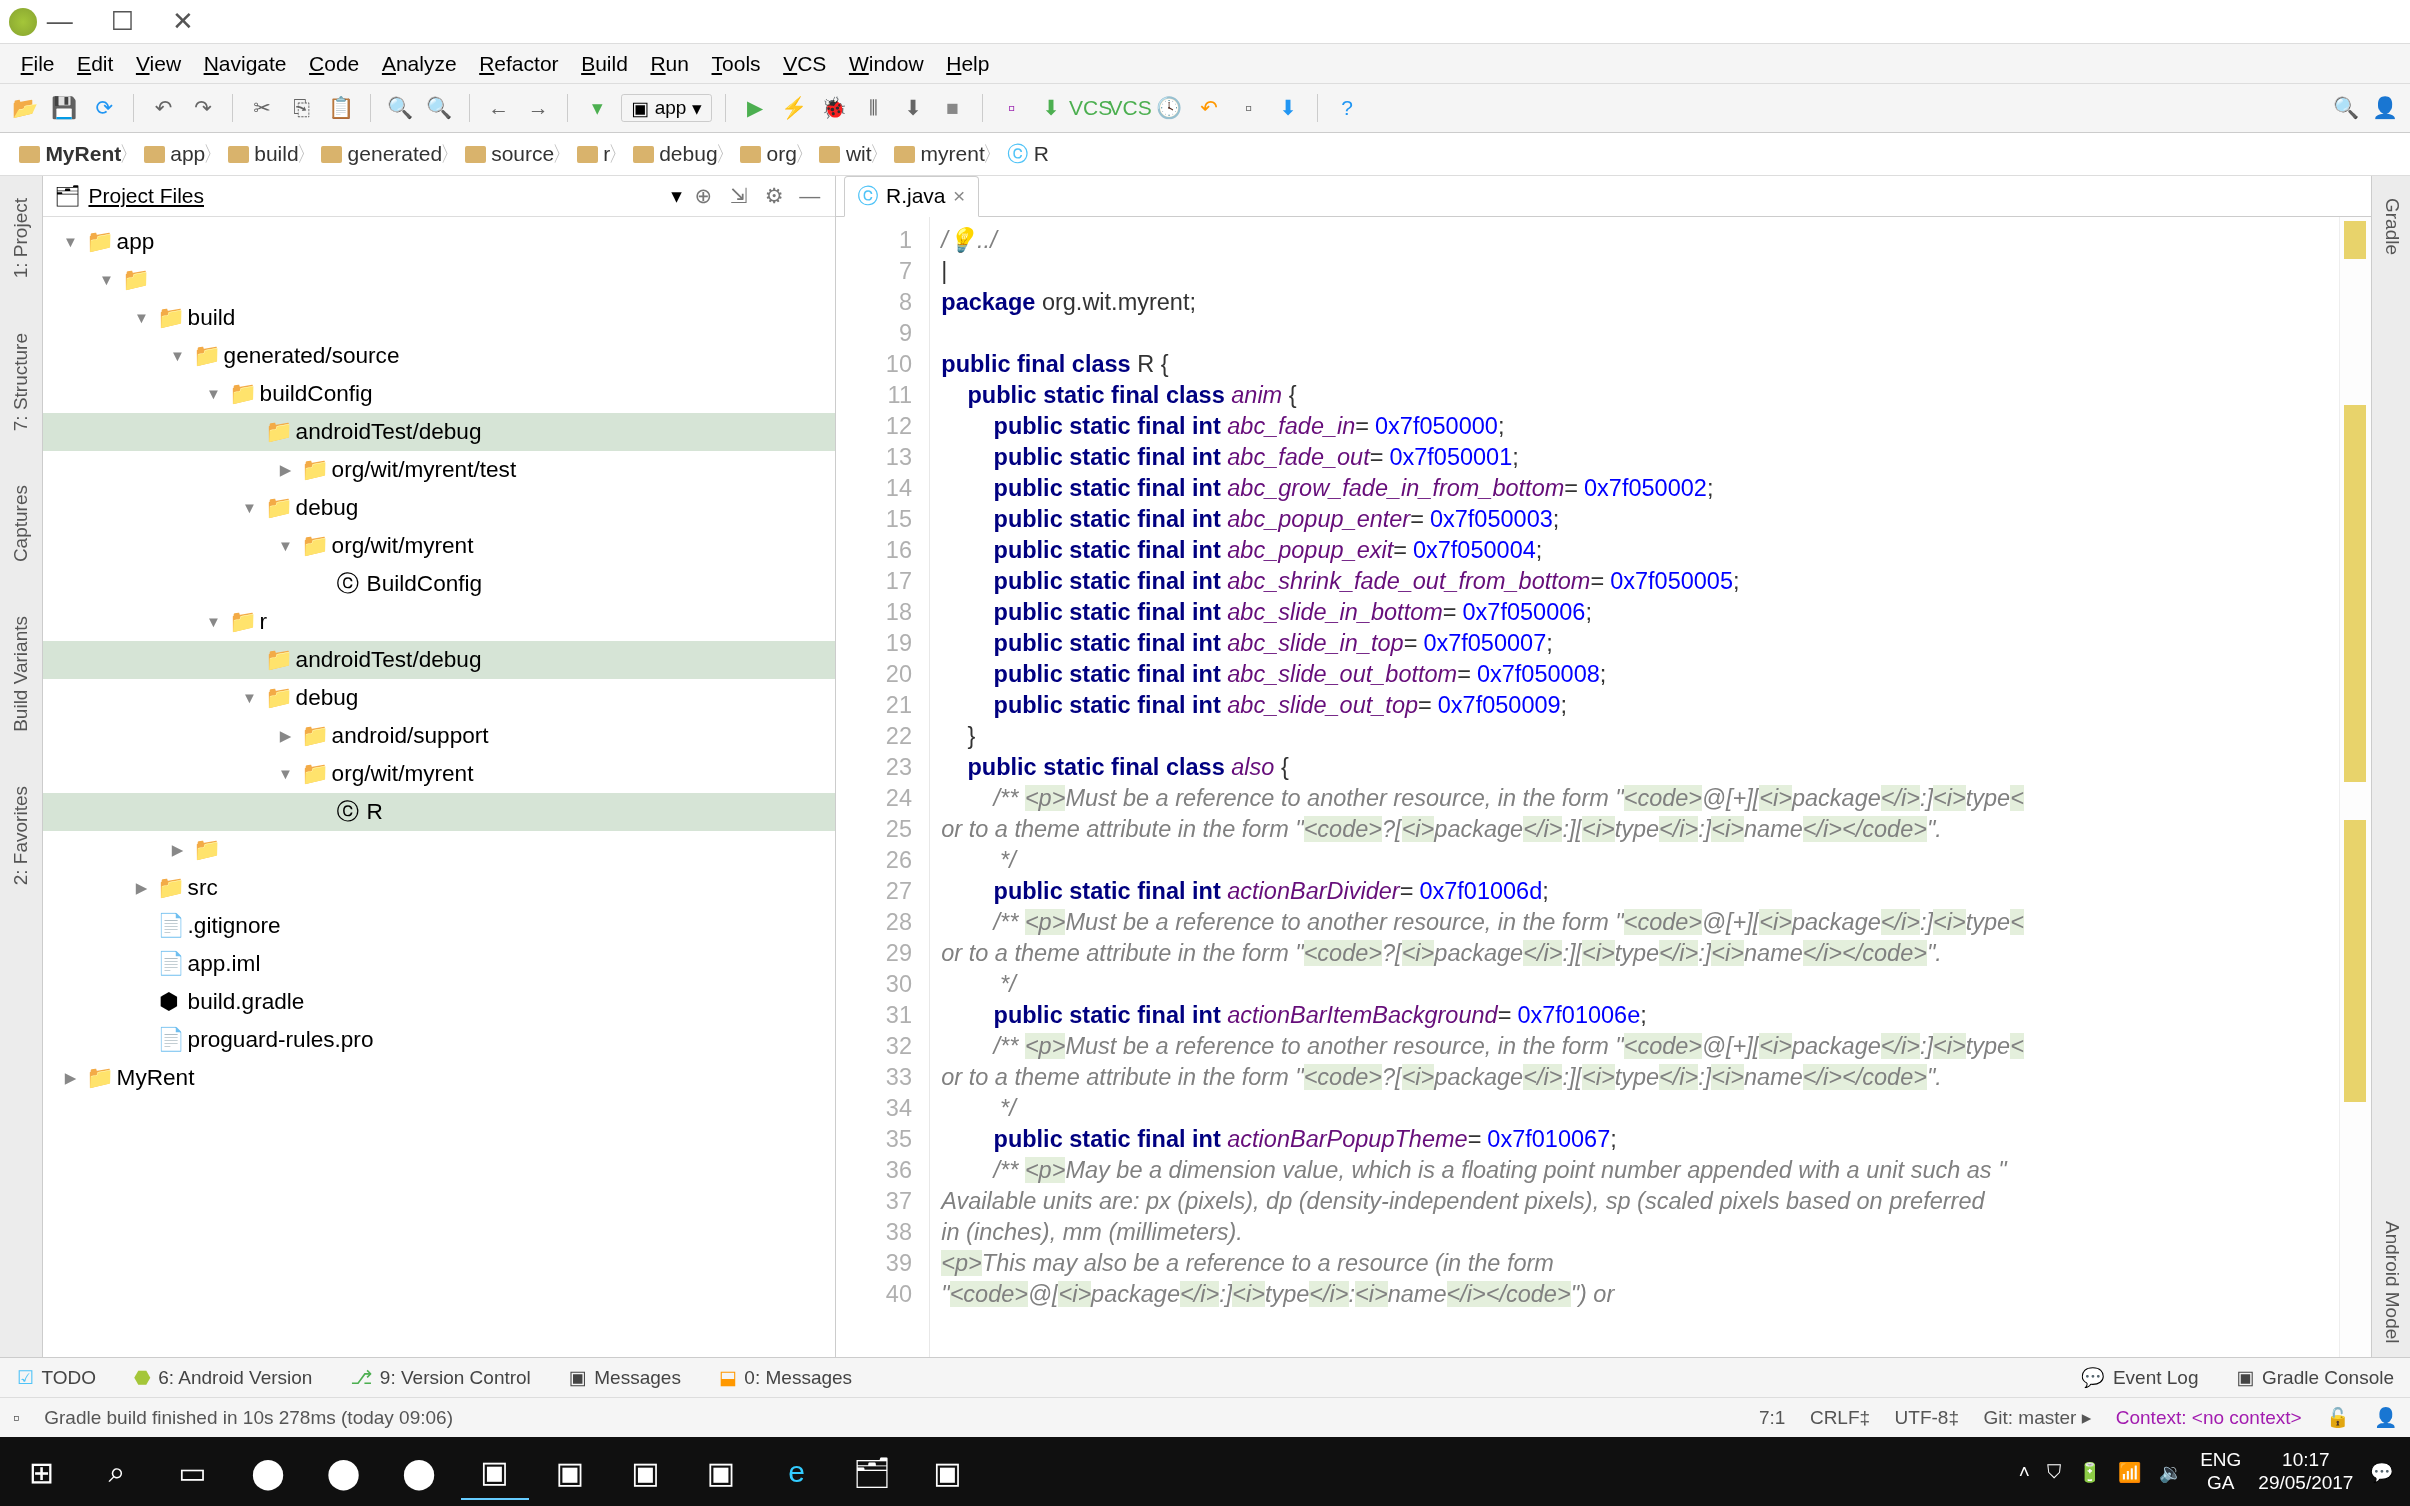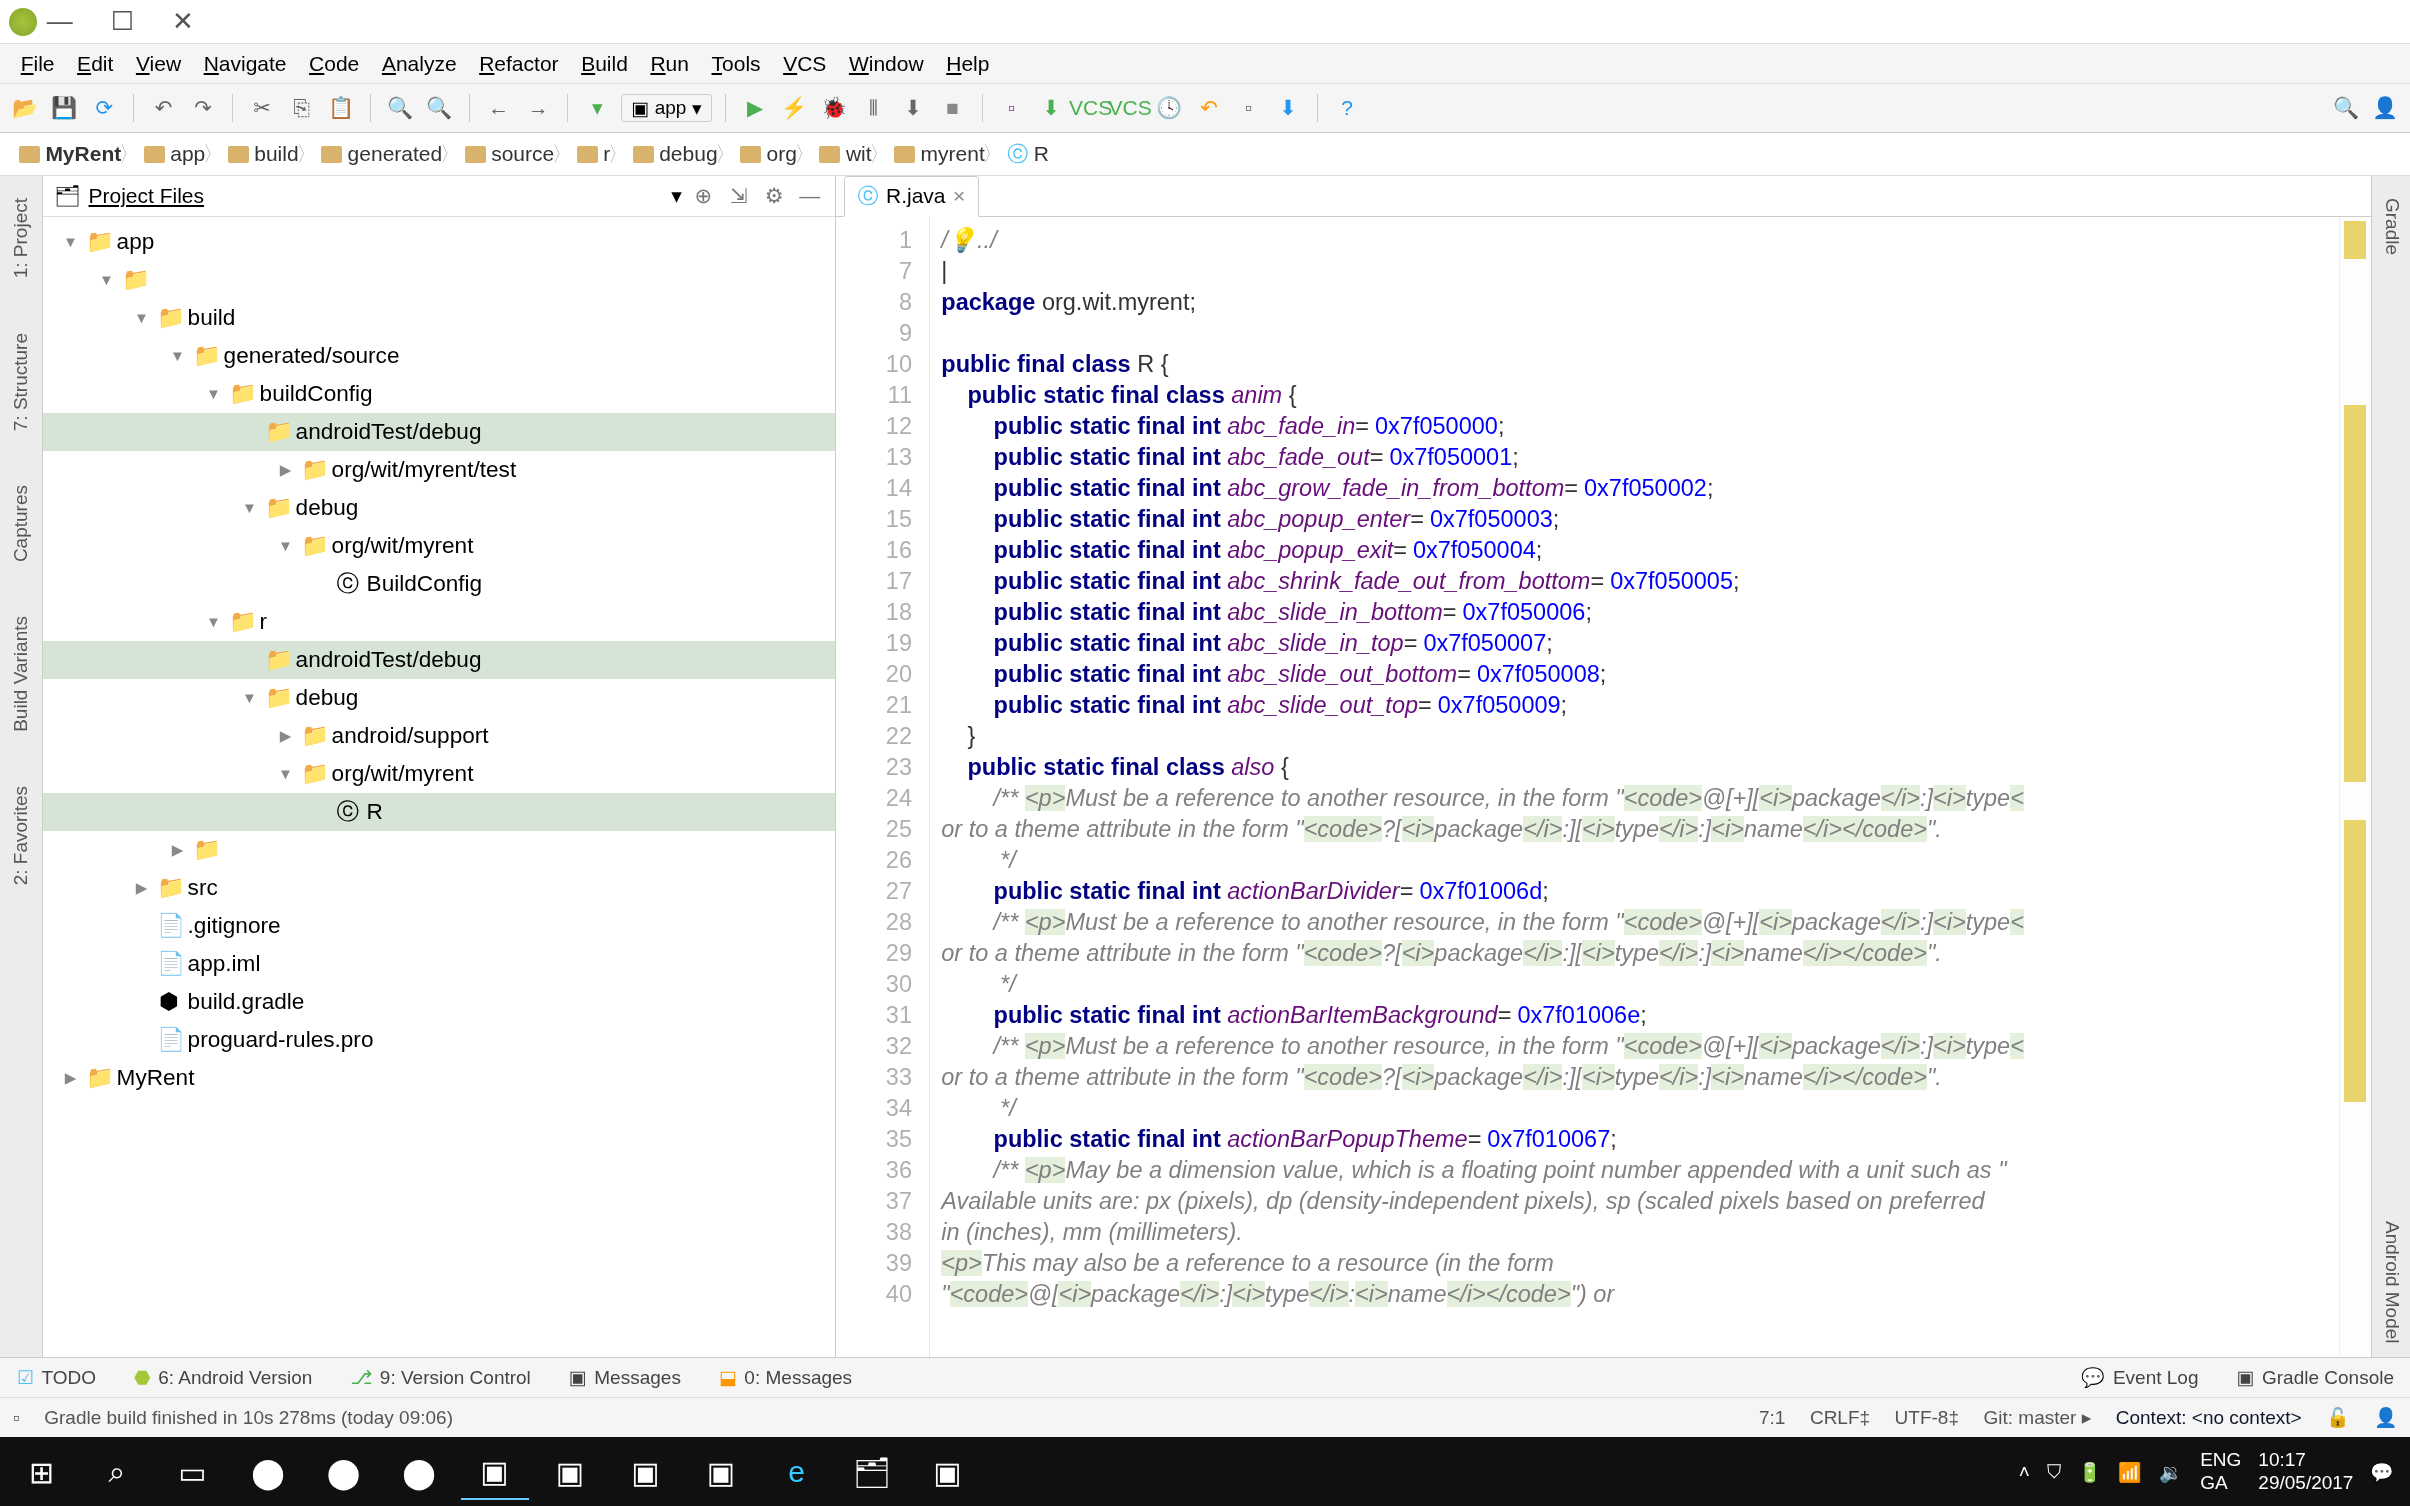--- a/index.html
+++ b/index.html
@@ -51,21 +51,21 @@
 .rightgutter .vtab { writing-mode: vertical-rl; font-size: 19px; color: #555; padding: 13px 3.8px; }
 .bottombar { height: 40px; background: #f5f5f5; border-top: 0.9px solid #ccc; display: flex; align-items: center; padding: 0 17px; gap: 38px; font-size: 19px; color: #444; }
 .bottombar .bitem { display: flex; align-items: center; gap: 7.5px; cursor: pointer; }
 .bottombar .spacer { flex: 1; }
 .statusbar { height: 40px; background: #f5f5f5; border-top: 0.9px solid #ddd; display: flex; align-items: center; padding: 0 13px; font-size: 19px; color: #555; gap: 24.5px; }
 .statusbar .spacer { flex: 1; }
 .taskbar { height: 70px; background: #101010; display: flex; align-items: center; padding: 0 7.5px; gap: 7.5px; }
 .taskbar .tb { width: 68px; height: 55px; display: flex; align-items: center; justify-content: center; color: #fff; font-size: 30px; cursor: pointer; }
 .taskbar .spacer { flex: 1; }
 .tray { display: flex; align-items: center; gap: 17px; color: #fff; font-size: 19px; padding-right: 9.4px;}
-.clock { text-align: left; line-height: 22.6px; font-size: 19px; }
+.clock { text-align: center; line-height: 22.6px; font-size: 19px; }
 </style>
 </head>
 <body>
 
 <div class="titlebar">
   <div class="logo"></div>
   <div class="winctrls">
     <span>—</span>
     <span>☐</span>
     <span>✕</span>
@@ -382,21 +382,21 @@
 </div>
 
 <div class="statusbar">
   <span>▫</span>
   <span>Gradle build finished in 10s 278ms (today 09:06)</span>
   <div class="spacer"></div>
   <span>7:1</span>
   <span>CRLF‡</span>
   <span>UTF-8‡</span>
   <span>Git: master ▸</span>
-  <span style="color:#0f172a">Context: &lt;no context&gt;</span>
+  <span style="color:#a21caf">Context: &lt;no context&gt;</span>
   <span>🔓</span>
   <span>👤</span>
 </div>
 
 <div class="taskbar">
   <div class="tb">⊞</div>
   <div class="tb">⌕</div>
   <div class="tb">▭</div>
   <div class="tb">⬤</div>
   <div class="tb">⬤</div>

